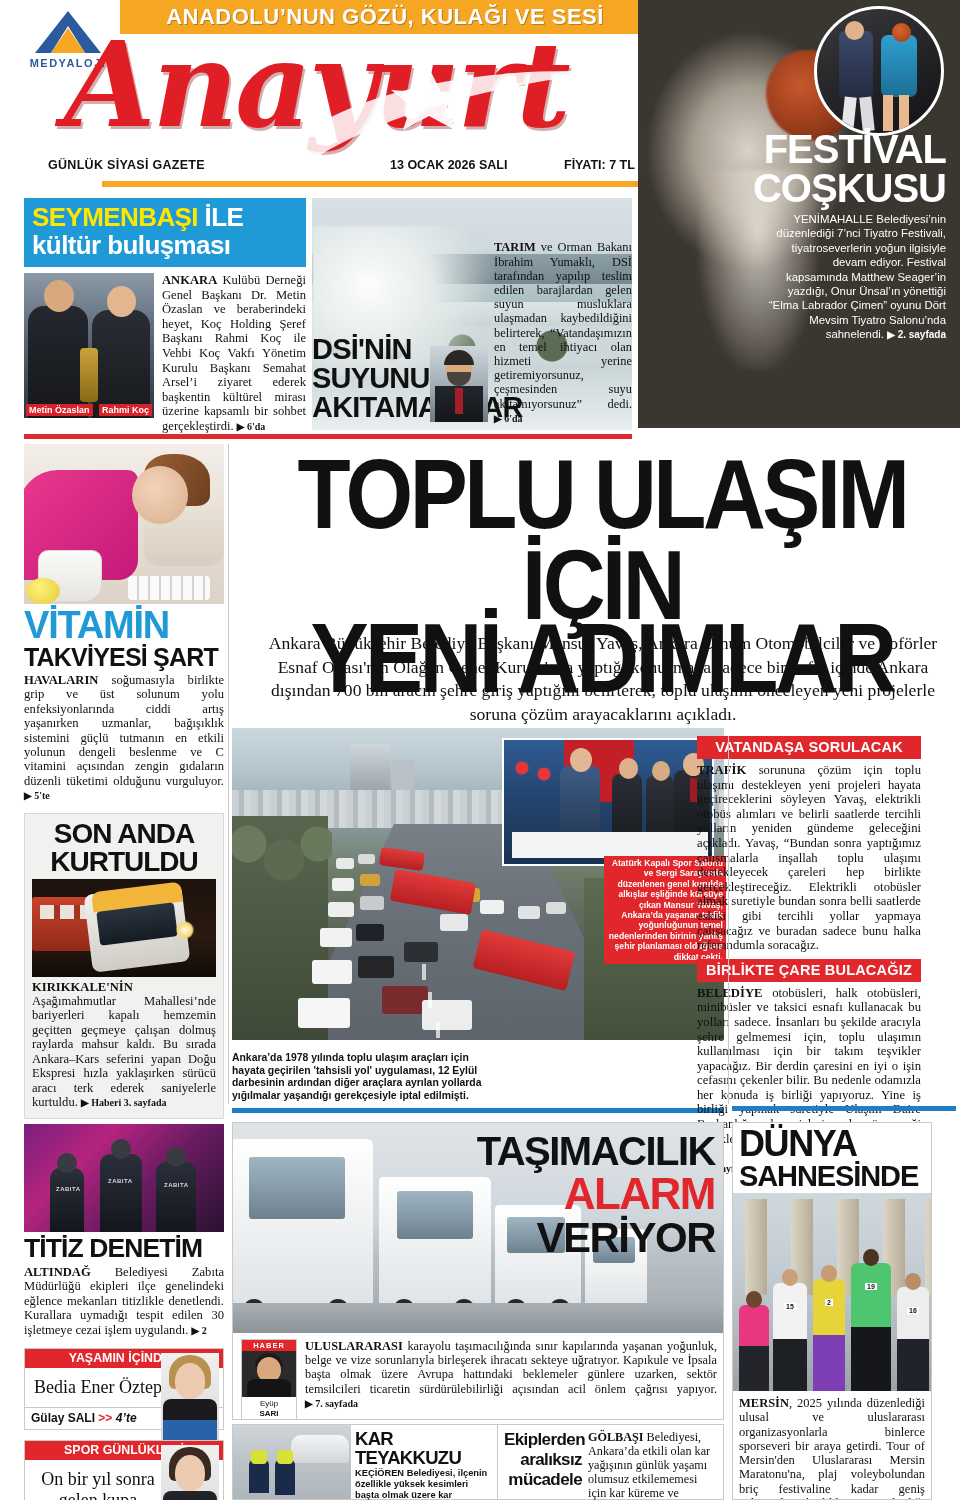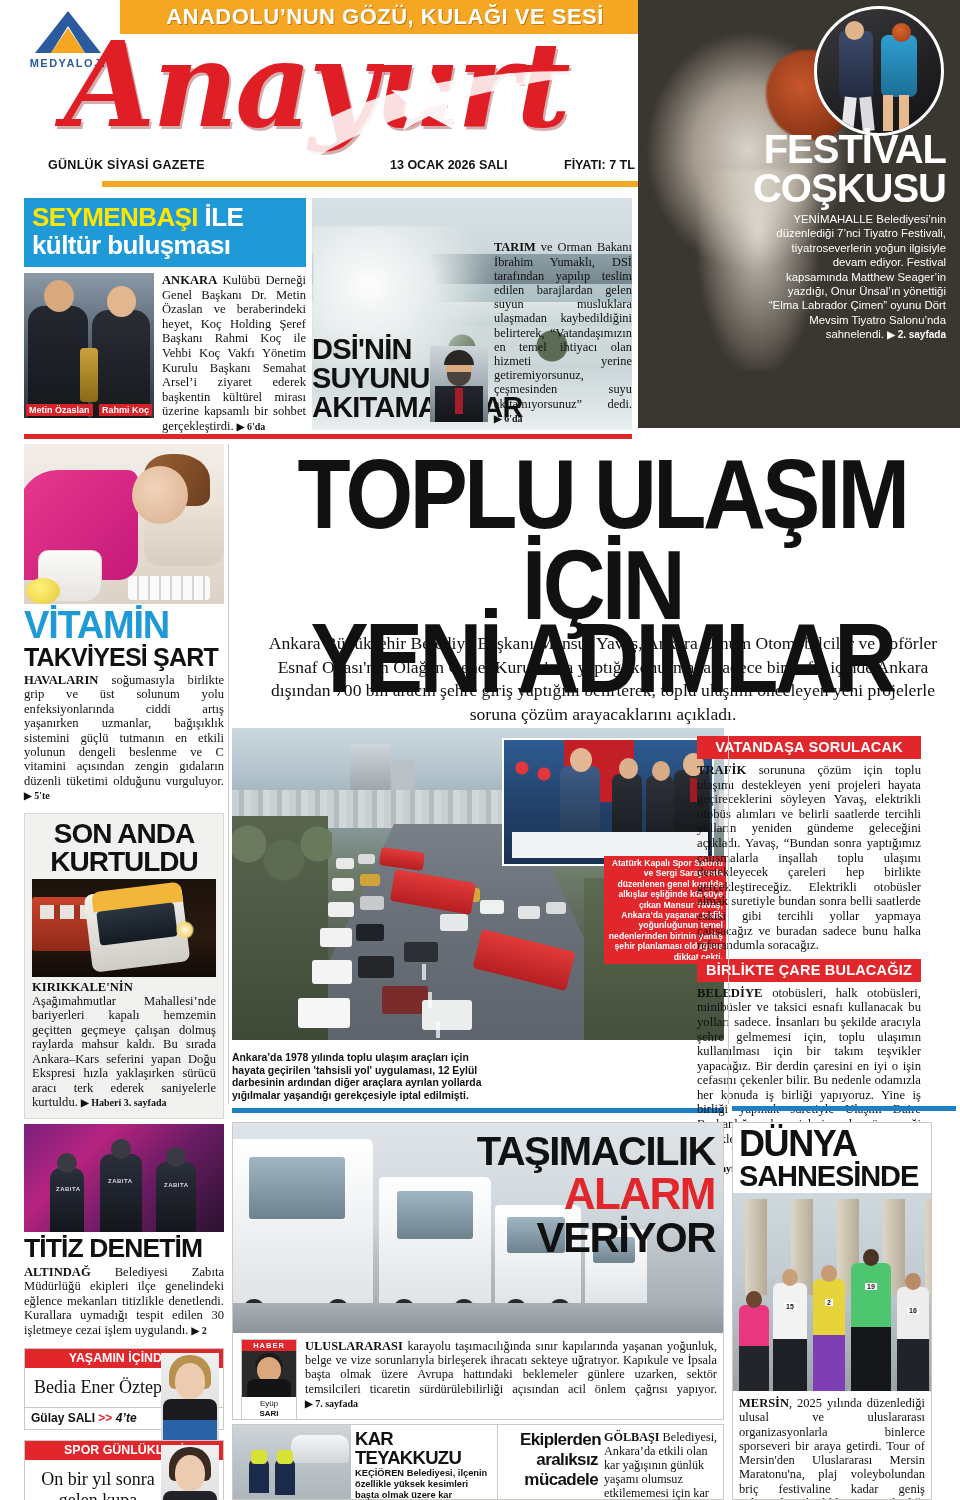--- a/index.html
+++ b/index.html
@@ -378,21 +378,21 @@
     background:linear-gradient(180deg,#cfd4d8 0%,#bfc6cb 40%,#aeb5bb 100%); }
   .kp-car{position:absolute; right:2px; top:10px; width:58px; height:28px; border-radius:10px 10px 3px 3px;
     background:linear-gradient(180deg,#f4f5f6,#d2d5d8);}
   .kp-w1{position:absolute; left:16px; bottom:6px; width:20px; height:34px; border-radius:6px 6px 0 0; background:#1a2b4a;}
   .kp-w1:before{content:""; position:absolute; left:2px; top:-9px; width:16px; height:14px; border-radius:4px; background:#d8e234;}
   .kp-w2{position:absolute; left:42px; bottom:4px; width:20px; height:36px; border-radius:6px 6px 0 0; background:#1a2b4a;}
   .kp-w2:before{content:""; position:absolute; left:2px; top:-9px; width:16px; height:14px; border-radius:4px; background:#d8e234;}
   .kar-a { width:146px; flex:none; padding:4px 5px 0 4px; }
   .kar-a .kt { font-size:18.5px; font-weight:bold; color:#111; line-height:19px; letter-spacing:-.7px; }
   .kar-a .kb { font-size:9.3px; line-height:11px; color:#111; font-weight:600; margin-top:1px; }
-  .kar-b { flex:1; display:flex; padding:5px 5px 0 22px; border-left:1px solid #c9c9c6; }
+  .kar-b { flex:1; display:flex; padding:5px 5px 0 6px; border-left:1px solid #c9c9c6; }
   .kar-b .lead { width:84px; flex:none; font-size:17px; font-weight:bold; color:#111;
     line-height:20px; letter-spacing:-.6px; text-align:right; padding-right:6px; }
   .kar-b .txt { flex:1; font-family:"Liberation Serif", serif; font-size:12.2px; line-height:14px; color:#111; }
 
   .vrule { position:absolute; background:#c9c9c6; width:1px; }
 </style>
 </head>
 <body>
 
 <div class="page">

